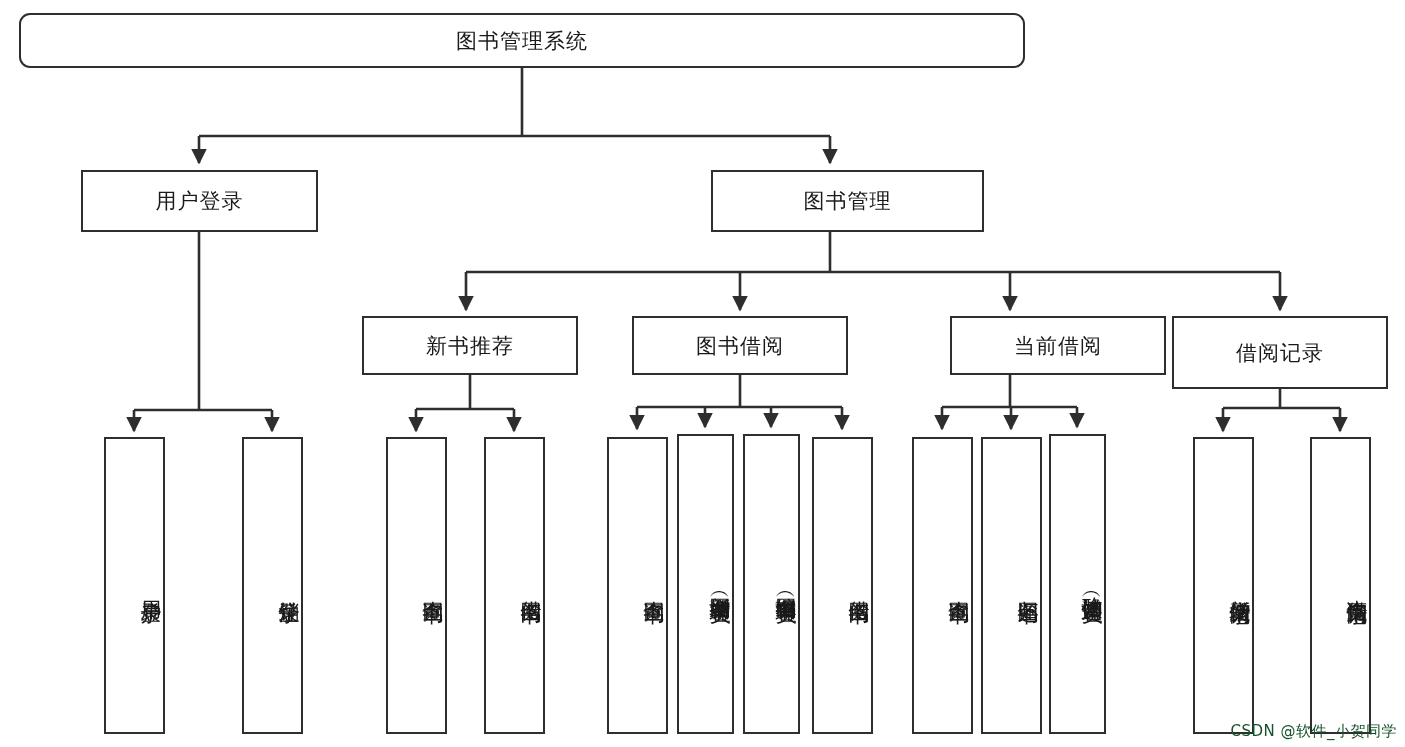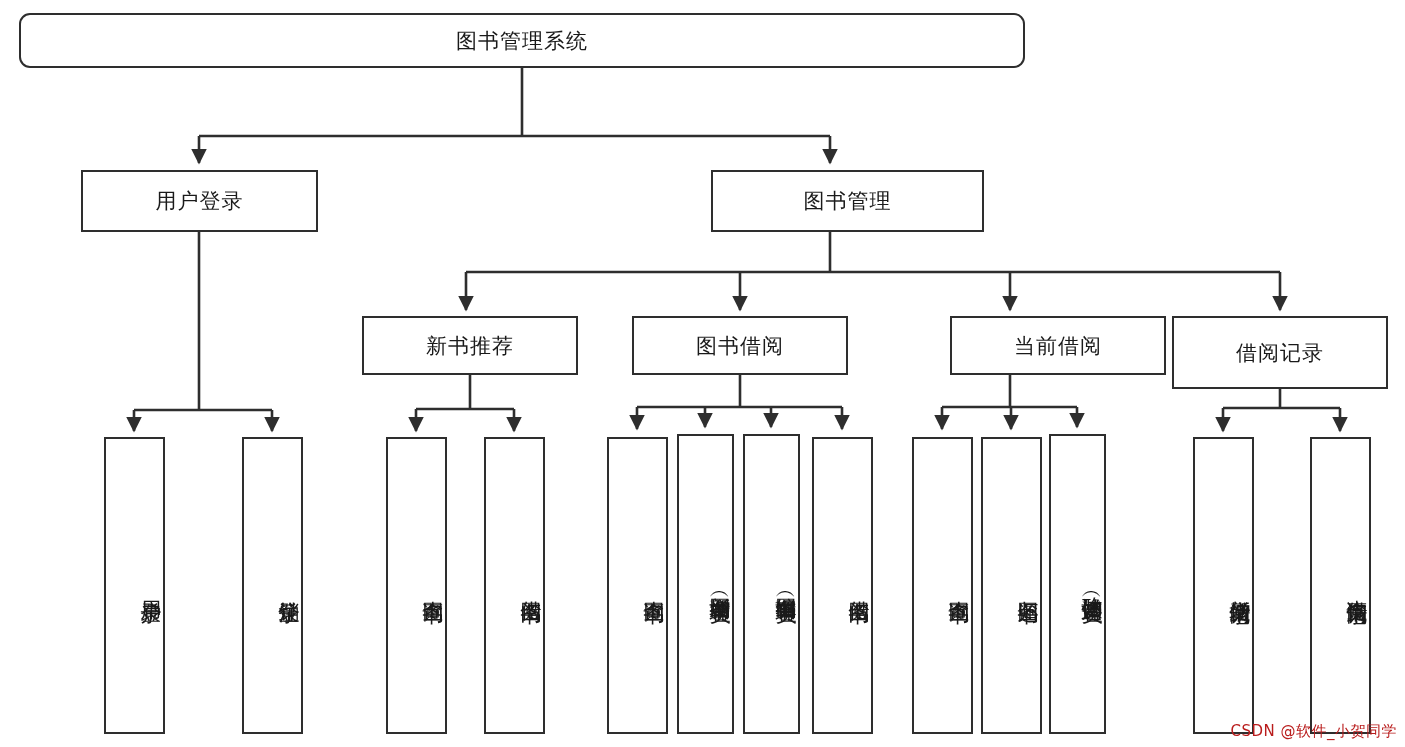--- a/index.html
+++ b/index.html
@@ -8,21 +8,21 @@
   #stage{position:relative;width:1405px;height:747px;background:#fff;}
   #edges{position:absolute;left:0;top:0;width:1405px;height:747px;}
   .node{position:absolute;box-sizing:border-box;background:#ffffff;
         border:2px solid #2e2e2e;display:flex;align-items:center;
         justify-content:center;color:#1a1a1a;}
   .node.h{font-size:21px;letter-spacing:1px;}
   .node.v{writing-mode:vertical-rl;text-orientation:upright;
           font-size:21px;line-height:1.16;letter-spacing:1px;
           padding:6px 0;align-items:flex-start;justify-content:center;}
   #watermark{position:absolute;right:8px;bottom:6px;font-size:15px;
-             color:#b91c1c;white-space:nowrap;letter-spacing:.5px;}
+             color:#14532d;white-space:nowrap;letter-spacing:.5px;}
 </style>
 </head>
 <body>
 
 <div id="stage">
   <svg id="edges" viewBox="0 0 1405 747" width="1405" height="747" aria-hidden="true">
     <defs>
       <marker id="arrow" viewBox="0 0 10 10" refX="9" refY="5" markerWidth="6" markerHeight="6" orient="auto-start-reverse">
         <path d="M 0 0 L 10 5 L 0 10 z" fill="#2e2e2e"></path>
       </marker>

